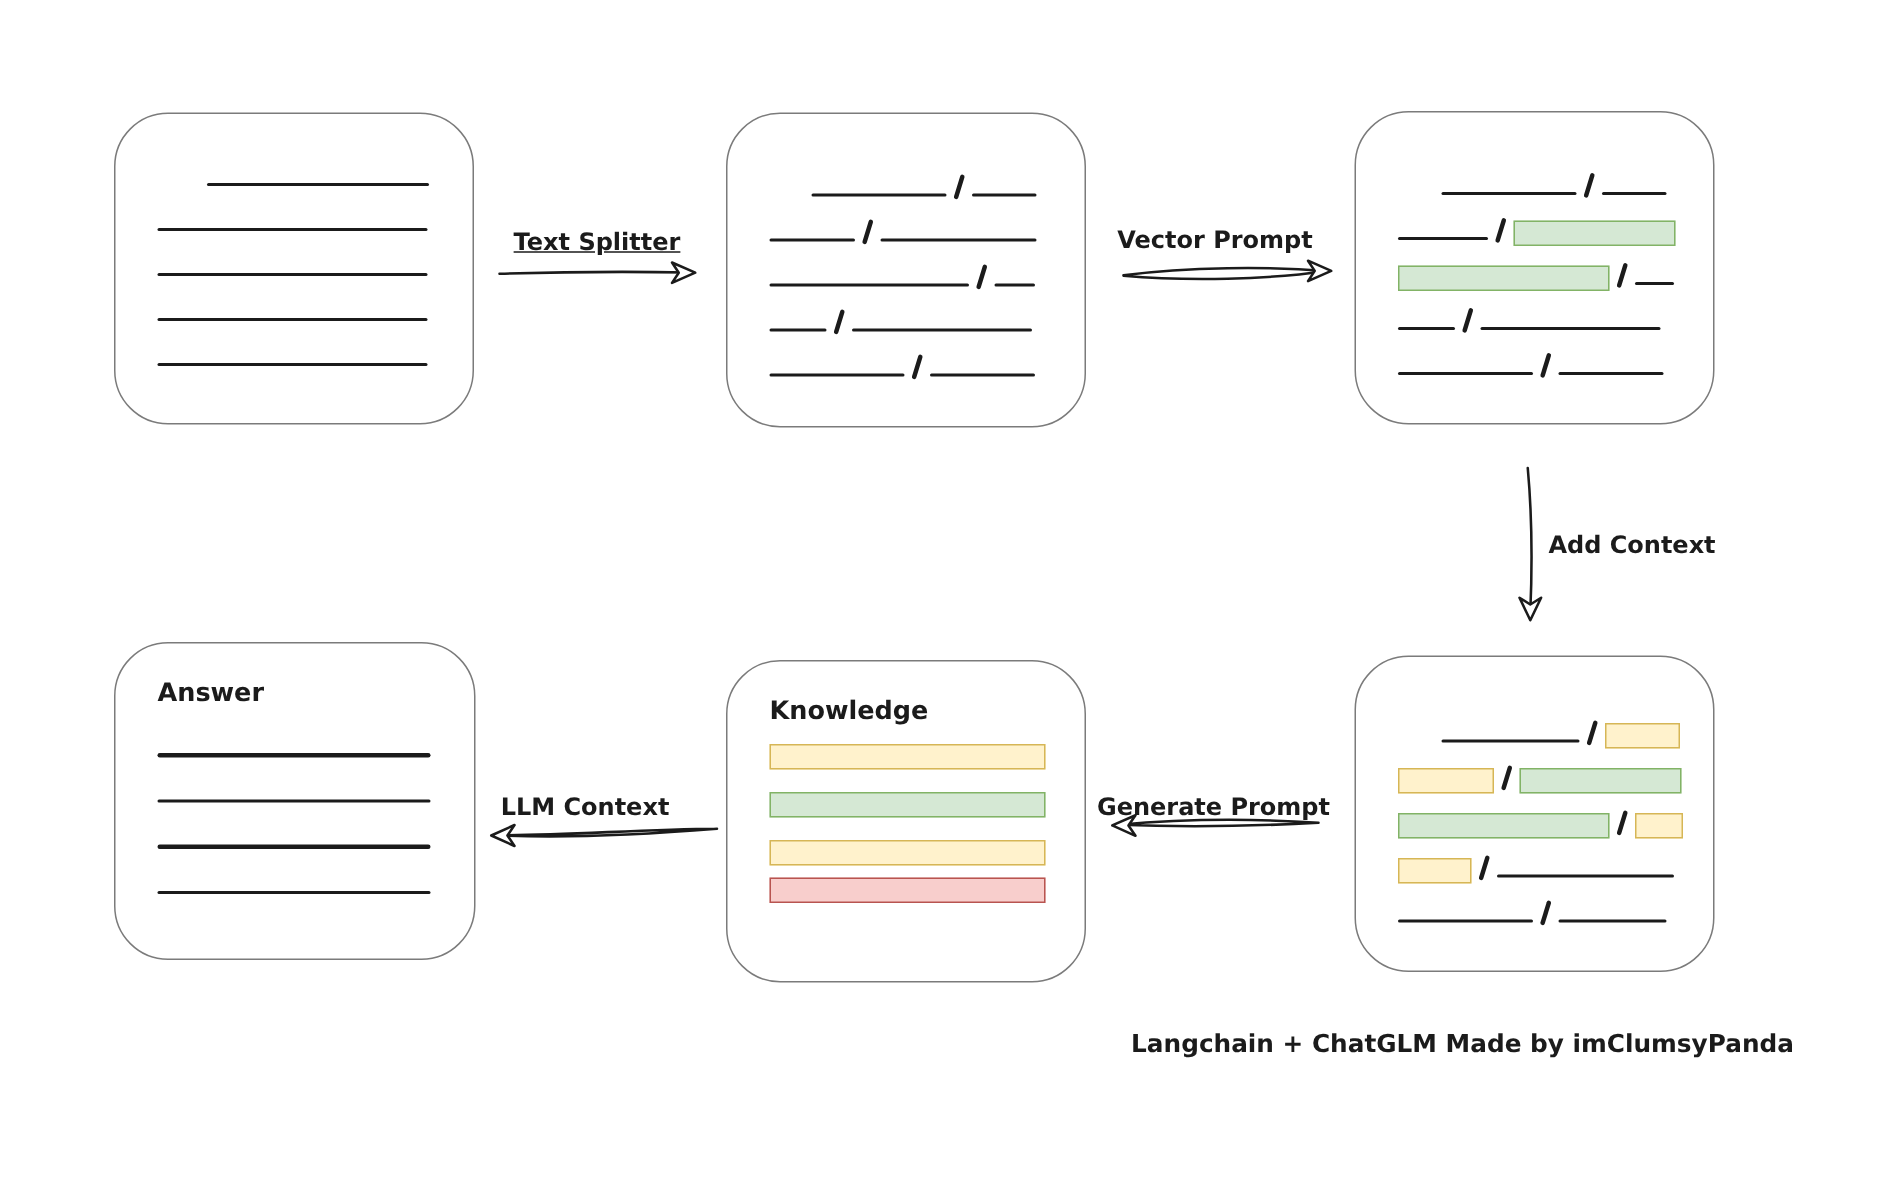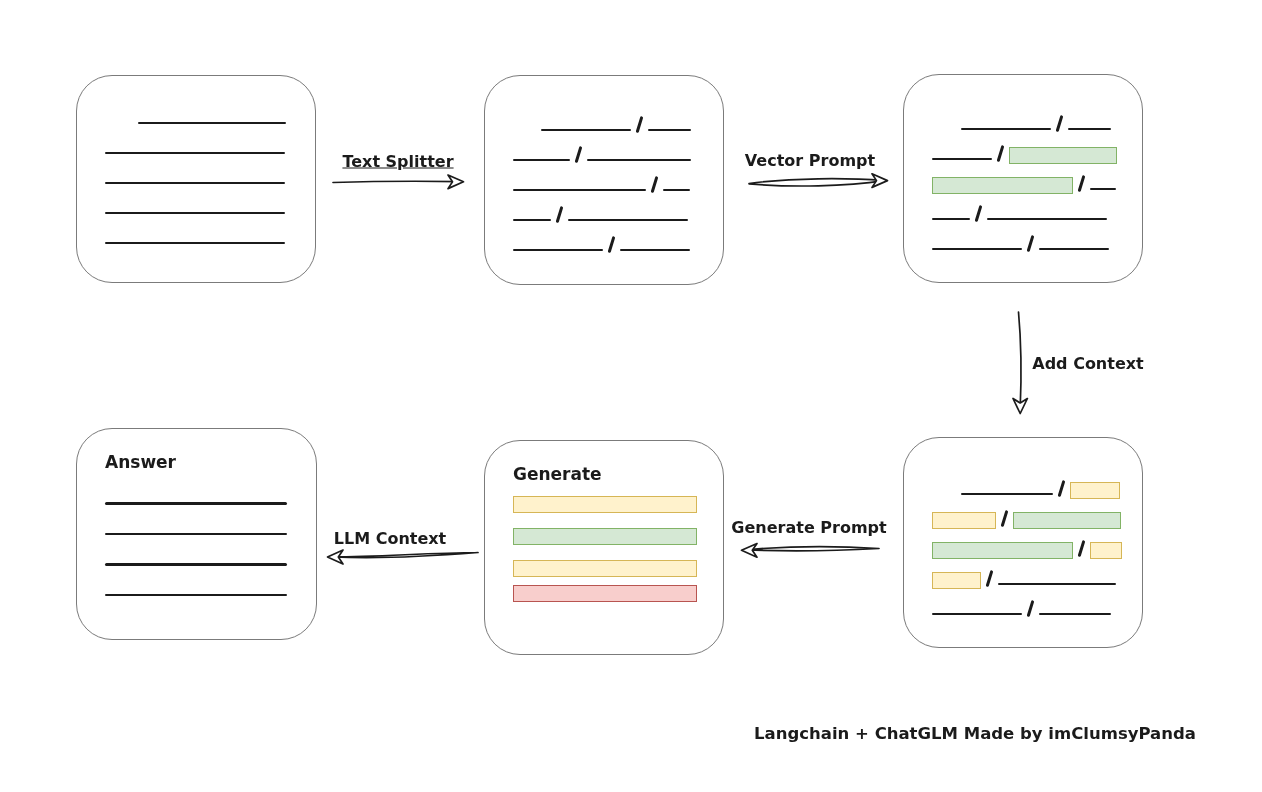--- a/index.html
+++ b/index.html
@@ -43,26 +43,26 @@
   .big-bar{height:15px;border-width:1.6px;border-style:solid;box-sizing:content-box;width:182px;}
   .full-line{height:2.5px;background:#1b1b1b;border-radius:1.5px;width:182px;}
 
   .arrow-label{
     position:absolute;font-size:16px;font-weight:600;white-space:nowrap;
     transform:translate(-50%,-50%);
   }
   .lbl-text-splitter{left:398px;top:161px;text-decoration:underline;}
   .lbl-vector-search{left:810px;top:160px;}
   .lbl-add-context{left:1088px;top:363px;}
-  .lbl-generate-prompt{left:809px;top:527px;}
+  .lbl-generate-prompt{left:809px;top:538px;}
   .lbl-llm-response{left:390px;top:538px;}
 
   .caption{
     position:absolute;left:975px;top:696px;transform:translate(-50%,-50%);
-    font-size:16.5px;font-weight:600;white-space:nowrap;margin-top:37px;
+    font-size:16.5px;font-weight:600;white-space:nowrap;
   }
 </style>
 </head>
 <body>
 
 <div class="canvas">
 
   <svg class="arrows" viewBox="0 0 1262 792" fill="none" stroke="#1b1b1b" stroke-width="1.7" stroke-linecap="round" stroke-linejoin="round">
 
     <path d="M333,182.5 C375,181.2 420,181 459,181.6"></path>
@@ -182,21 +182,21 @@
         </div>
         <div class="row">
           <span class="seg-line" style="width: 90px;"></span>
           <span class="seg-slash"></span>
           <span class="seg-line" style="width: 72px;"></span>
         </div>
       </div>
   </div>
   <div class="box box5">
     <div class="box-content">
-        <div class="box-label">Generate</div>
+        <div class="box-label">Knowledge</div>
         <div class="big-bar bar-yellow" style="margin-top: 11px;"></div>
         <div class="big-bar bar-green" style="margin-top: 15px;"></div>
         <div class="big-bar bar-yellow" style="margin-top: 15px;"></div>
         <div class="big-bar bar-red" style="margin-top: 8px;"></div>
       </div>
   </div>
   <div class="box box6">
     <div class="box-content">
         <div class="box-label">Answer</div>
         <div class="full-line" style="margin-top: 29px;"></div>

